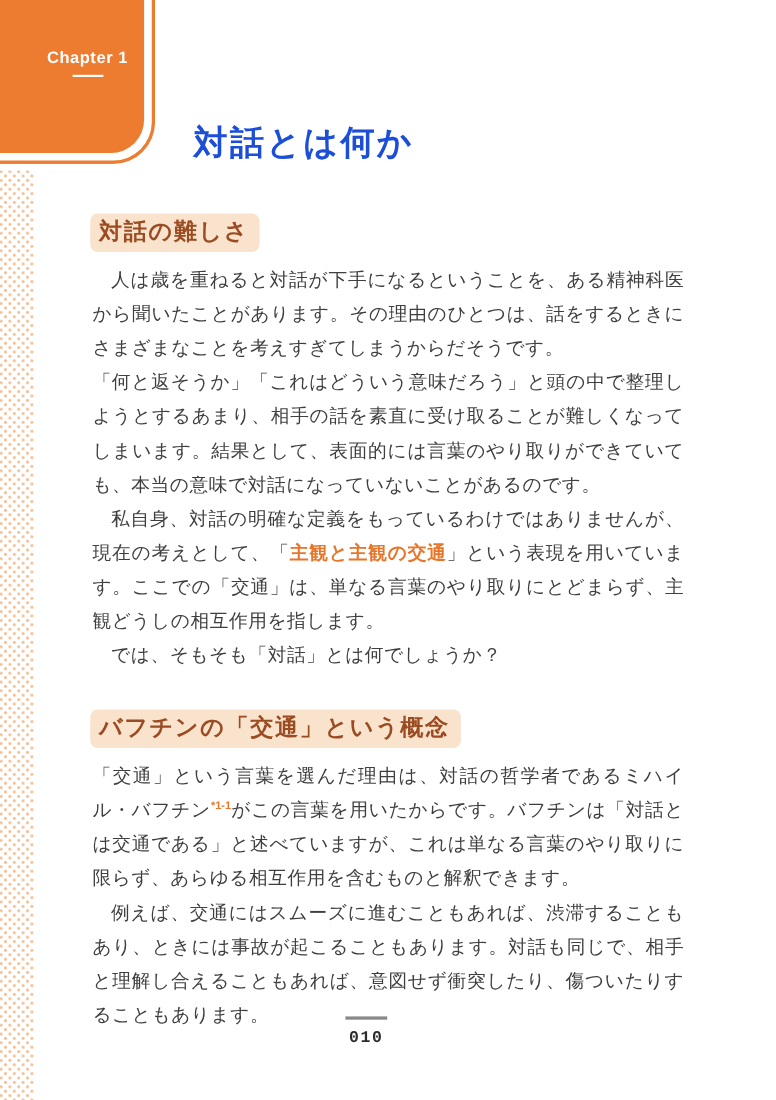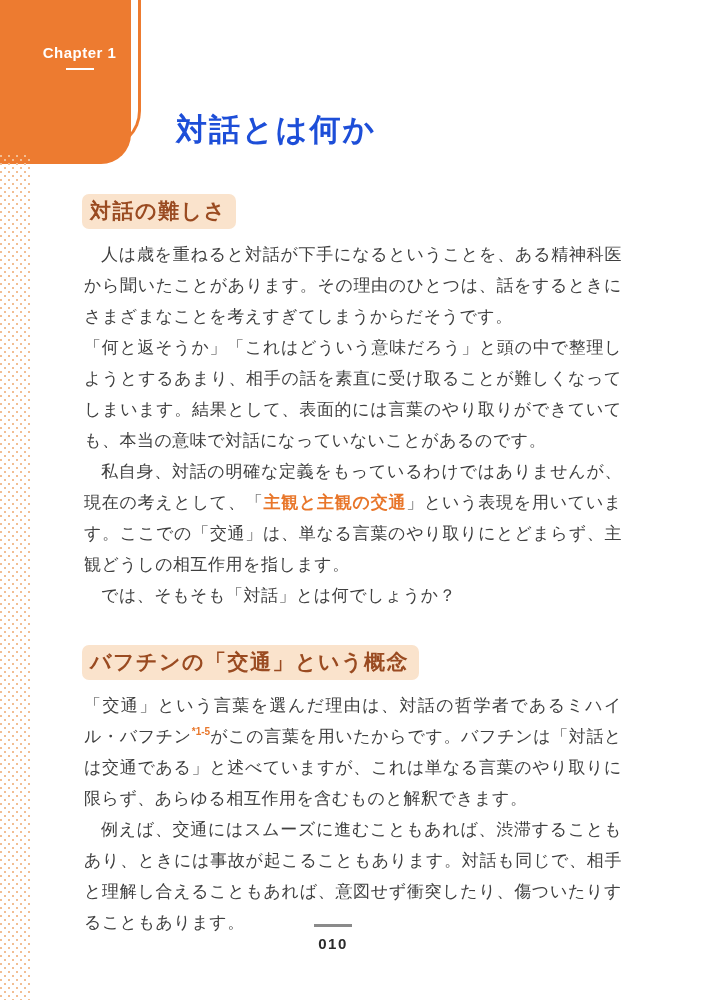--- a/index.html
+++ b/index.html
@@ -3,21 +3,21 @@
 <meta charset="utf-8">
 <style>
   html,body{margin:0;padding:0;}
   body{
     width:705px;height:1000px;position:relative;background:#ffffff;
     font-family:"Liberation Sans",sans-serif;overflow:hidden;
     -webkit-font-smoothing:antialiased;
   }
   
   .badge{
-    position:absolute;left:0;top:0;width:131px;height:164px;
+    position:absolute;left:0;top:0;width:131px;height:139px;
     background:#ED7B30;border-bottom-right-radius:30px;
     color:#fff;box-sizing:border-box;padding-top:45px;padding-left:28px;
     text-align:center;
   }
   .badge-label{font-size:15px;font-weight:bold;letter-spacing:.5px;line-height:1;}
   .badge-divider{width:28px;height:2px;background:#ffffff;margin:8px auto 5px auto;}
   .badge-number{font-size:45px;font-weight:bold;line-height:1;letter-spacing:1px;}
   
   .badge-outline{
     position:absolute;left:0;top:0;width:141px;height:149px;box-sizing:border-box;
@@ -56,21 +56,21 @@
   .sup{
     color:#E8762A;font-size:10px;font-weight:bold;
     vertical-align:super;line-height:0;letter-spacing:0;
   }
   
   .footer{
     position:absolute;left:333px;top:924px;transform:translateX(-50%);
     text-align:center;
   }
   .footer-rule{width:38px;height:3px;background:#8A8A8A;margin:0 auto 8px auto;}
-  .page-number{font-size:15px;font-weight:bold;color:#2B2B2B;letter-spacing:1.5px;}
+  .page-number{font-size:15px;font-weight:bold;color:#2B2B2B;letter-spacing:1.5px;font-family:Liberation Mono, monospace;}
 </style>
 </head>
 <body>
 
 <div class="badge-outline"></div>
 
 <div class="badge">
   <div class="badge-label">Chapter 1</div>
   <div class="badge-divider"></div>
 </div>
@@ -83,21 +83,21 @@
   <div id="sections">
       <section class="section">
         <div class="sec-heading-row"><span class="sec-heading">対話の難しさ</span></div>
         <p class="body-p indent"><span>人は歳を重ねると対話が下手になるということを、ある精神科医から聞いたことがあります。その理由のひとつは、話をするときにさまざまなことを考えすぎてしまうからだそうです。</span></p>
         <p class="body-p"><span>「何と返そうか」「これはどういう意味だろう」と頭の中で整理しようとするあまり、相手の話を素直に受け取ることが難しくなってしまいます。結果として、表面的には言葉のやり取りができていても、本当の意味で対話になっていないことがあるのです。</span></p>
         <p class="body-p indent"><span>私自身、対話の明確な定義をもっているわけではありませんが、現在の考えとして、「</span><span class="em">主観と主観の交通</span><span>」という表現を用いています。ここでの「交通」は、単なる言葉のやり取りにとどまらず、主観どうしの相互作用を指します。</span></p>
         <p class="body-p indent"><span>では、そもそも「対話」とは何でしょうか？</span></p>
       </section>
       <section class="section">
         <div class="sec-heading-row"><span class="sec-heading">バフチンの「交通」という概念</span></div>
-        <p class="body-p"><span>「交通」という言葉を選んだ理由は、対話の哲学者であるミハイル・バフチン</span><span class="sup">*1-5</span><span>がこの言葉を用いたからです。バフチンは「対話とは交通である」と述べていますが、これは単なる言葉のやり取りに限らず、あらゆる相互作用を含むものと解釈できます。</span></p>
+        <p class="body-p"><span>「交通」という言葉を選んだ理由は、対話の哲学者であるミハイル・バフチン</span><span class="sup">*1-1</span><span>がこの言葉を用いたからです。バフチンは「対話とは交通である」と述べていますが、これは単なる言葉のやり取りに限らず、あらゆる相互作用を含むものと解釈できます。</span></p>
         <p class="body-p indent"><span>例えば、交通にはスムーズに進むこともあれば、渋滞することもあり、ときには事故が起こることもあります。対話も同じで、相手と理解し合えることもあれば、意図せず衝突したり、傷ついたりすることもあります。</span></p>
       </section>
     </div>
 </main>
 
 <div class="footer">
   <div class="footer-rule"></div>
   <div class="page-number">010</div>
 </div>
 

